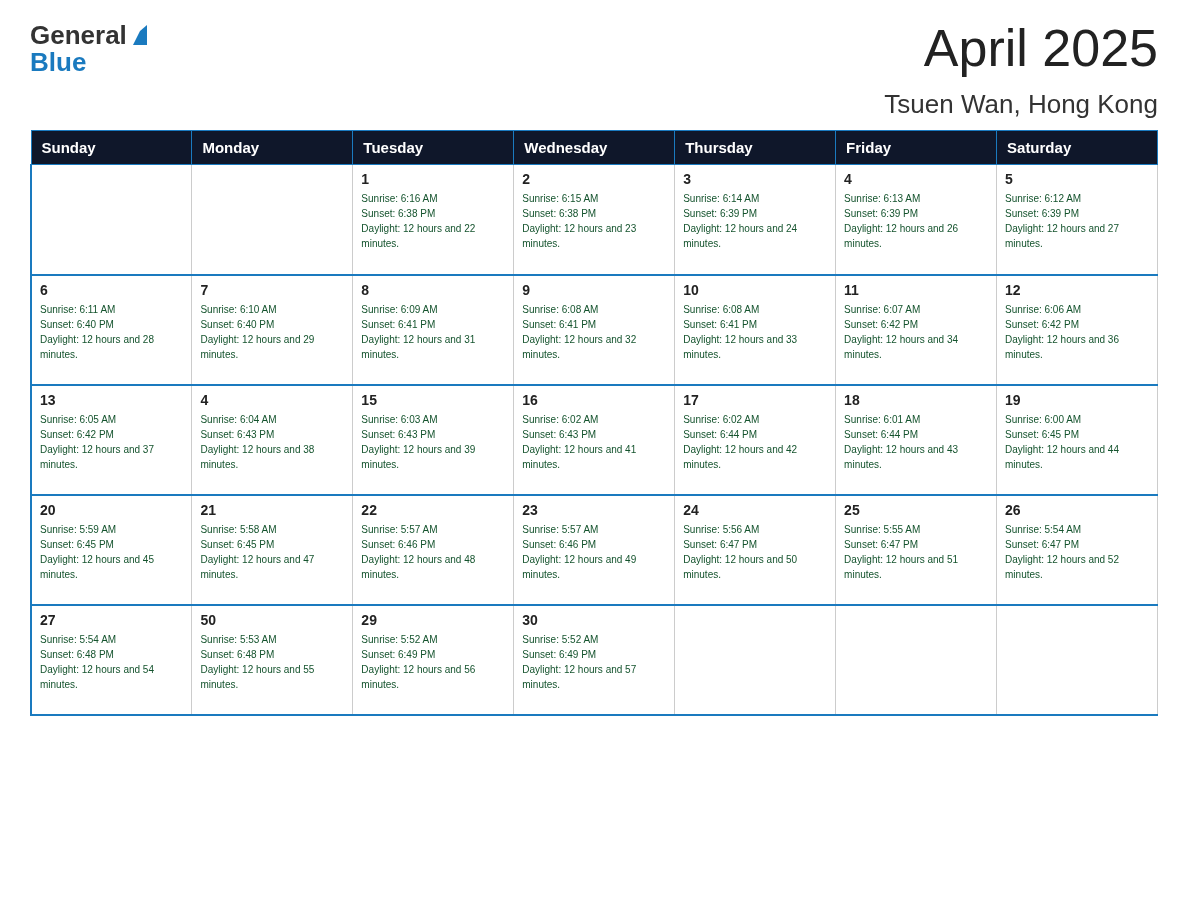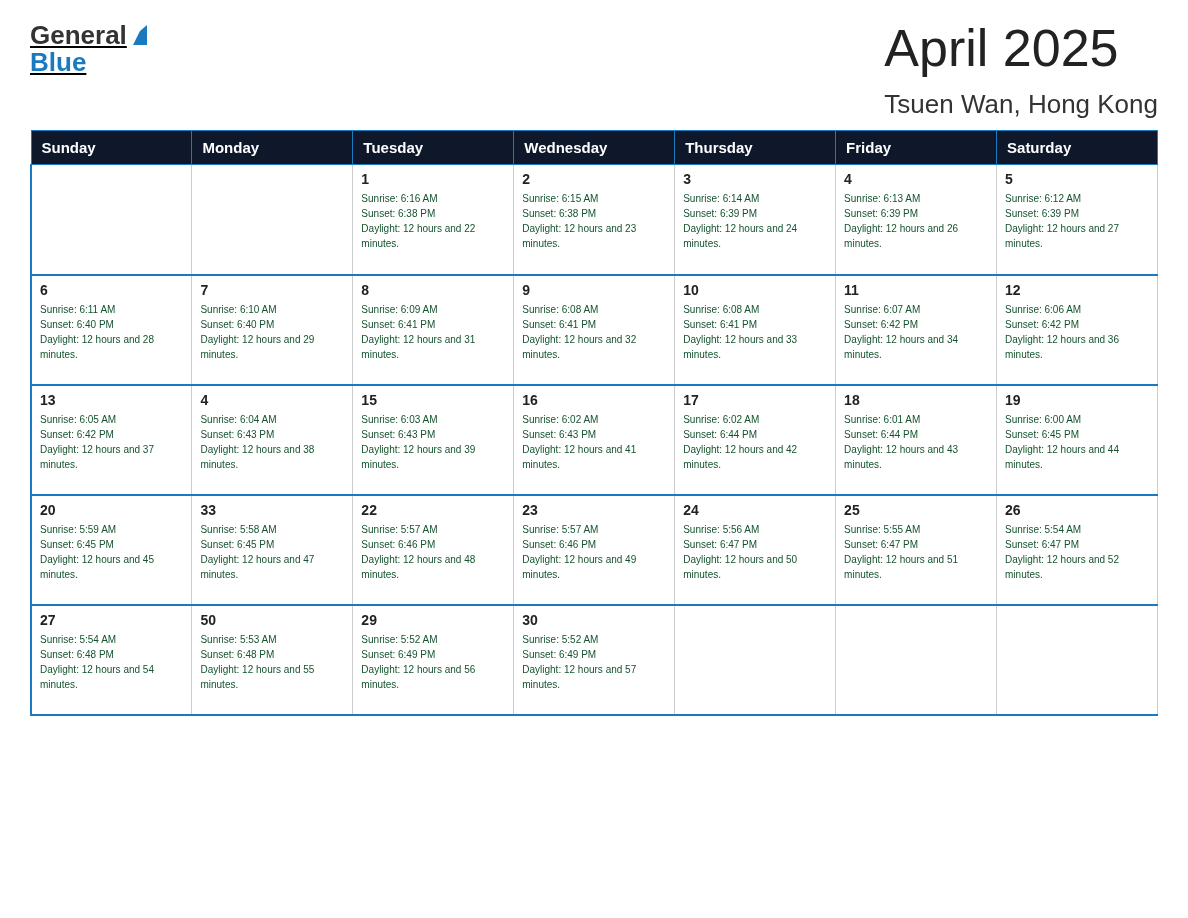--- a/index.html
+++ b/index.html
@@ -20,20 +20,21 @@
       font-size: 26px;
       font-weight: bold;
       color: #333;
     }
     .logo-text-blue {
       font-size: 26px;
       font-weight: bold;
       color: #1a7abf;
     }
     .title-area {
+      text-align: right;
     }
     .month-year {
       font-size: 52px;
       font-weight: normal;
       color: #222;
       line-height: 1.1;
     }
     .location {
       font-size: 26px;
       color: #333;
@@ -83,21 +84,20 @@
     tbody tr td {
       border-bottom: 1px solid #bbb;
     }
     tbody tr {
       border-bottom: 2px solid #1a7abf;
     }
     .logo-wrap {
       display: flex;
       flex-direction: column;
       align-items: flex-start;
-      text-decoration: underline;
     }
     .logo-row {
       display: flex;
       align-items: center;
     }
     .logo-icon {
       display: flex;
       align-items: flex-end;
       margin-left: 2px;
     }
@@ -224,21 +224,21 @@
           <span class="day-number">19</span>
           <div class="day-info">Sunrise: 6:00 AM<br>Sunset: 6:45 PM<br>Daylight: 12 hours and 44 minutes.</div>
         </td>
       </tr>
       <tr>
         <td>
           <span class="day-number">20</span>
           <div class="day-info">Sunrise: 5:59 AM<br>Sunset: 6:45 PM<br>Daylight: 12 hours and 45 minutes.</div>
         </td>
         <td>
-          <span class="day-number">33</span>
+          <span class="day-number">21</span>
           <div class="day-info">Sunrise: 5:58 AM<br>Sunset: 6:45 PM<br>Daylight: 12 hours and 47 minutes.</div>
         </td>
         <td>
           <span class="day-number">22</span>
           <div class="day-info">Sunrise: 5:57 AM<br>Sunset: 6:46 PM<br>Daylight: 12 hours and 48 minutes.</div>
         </td>
         <td>
           <span class="day-number">23</span>
           <div class="day-info">Sunrise: 5:57 AM<br>Sunset: 6:46 PM<br>Daylight: 12 hours and 49 minutes.</div>
         </td>

